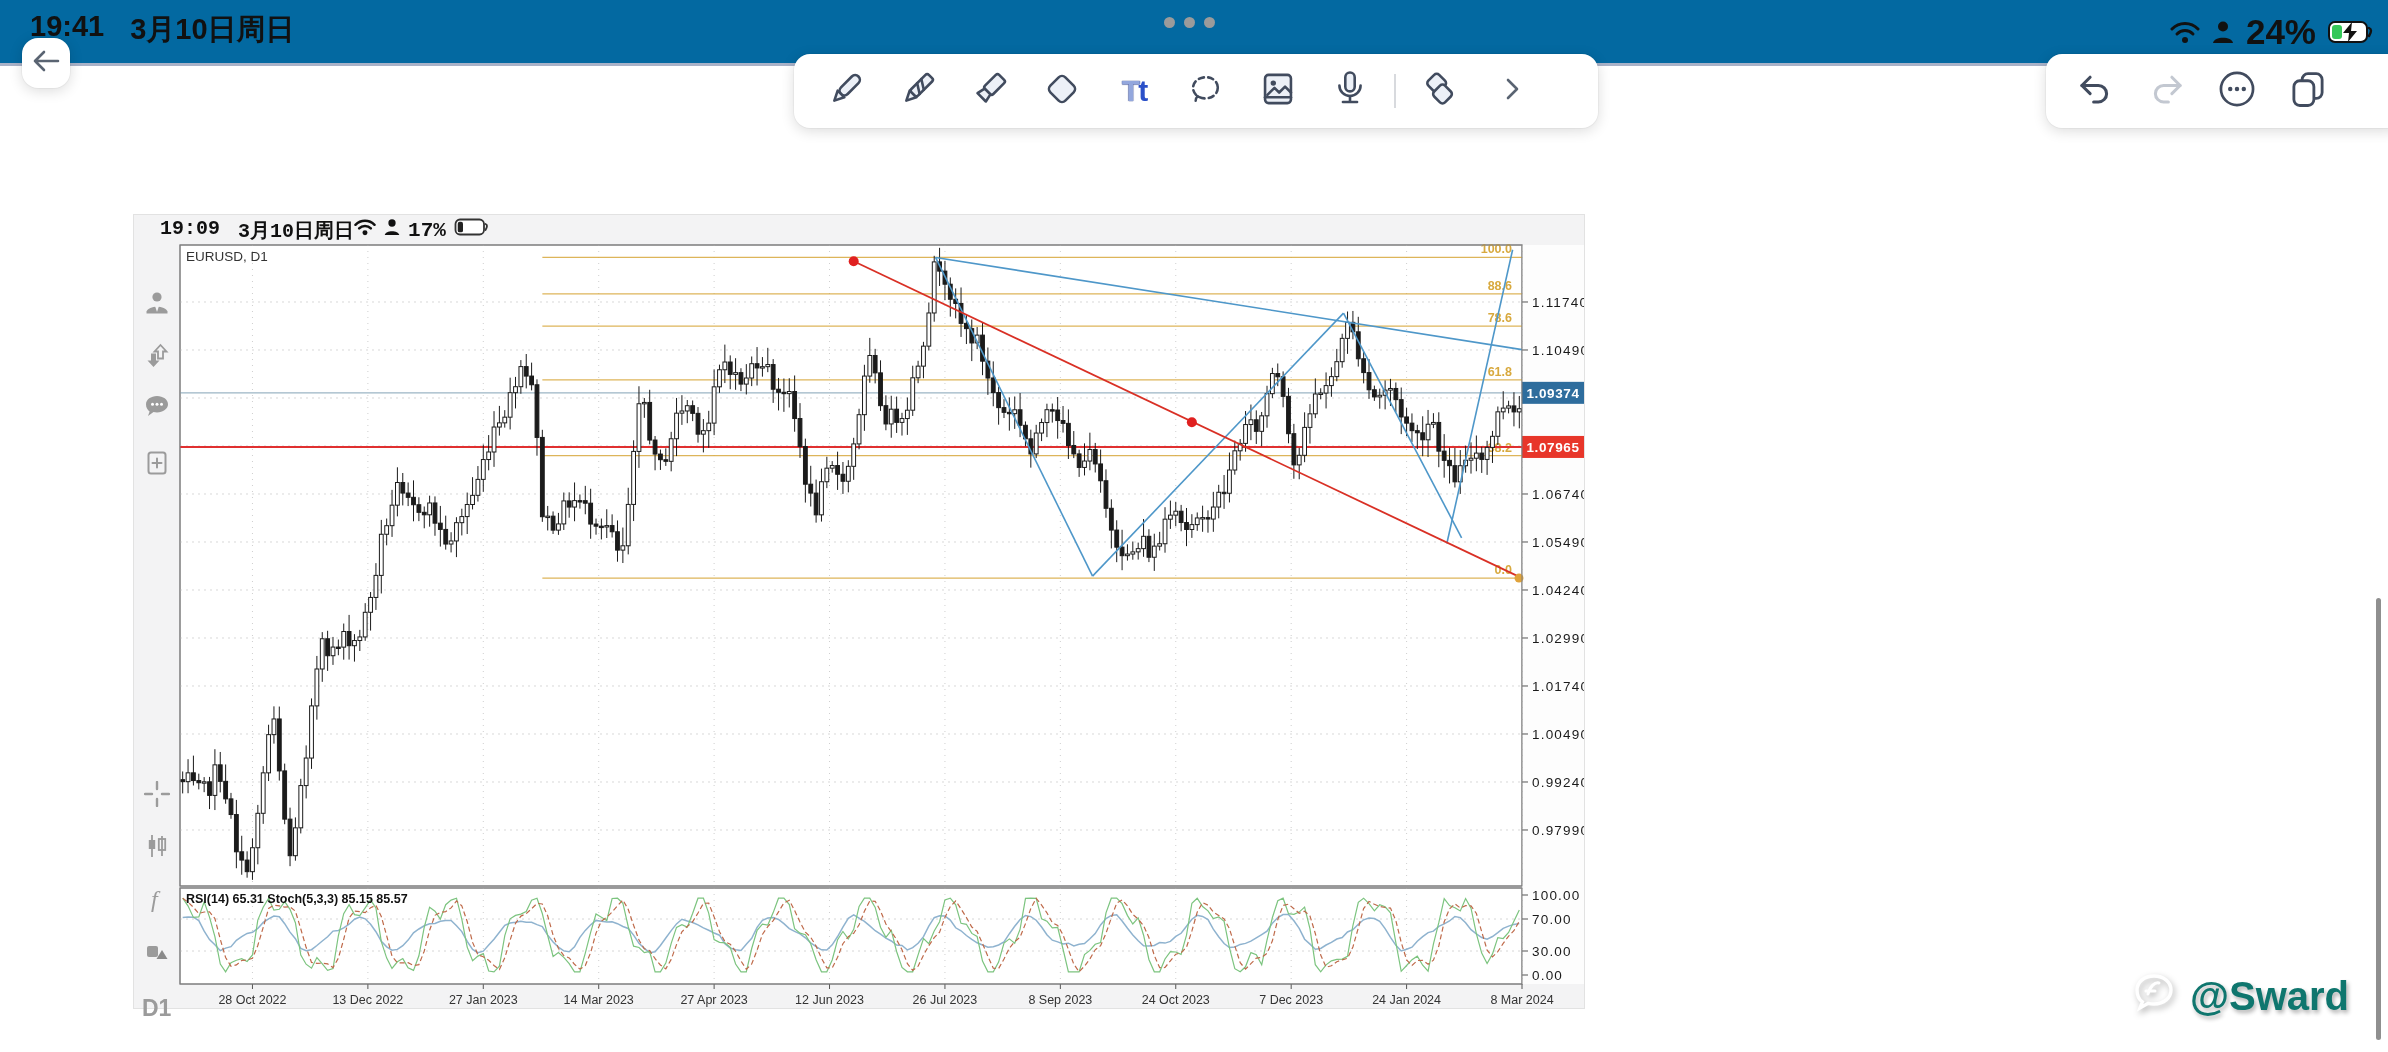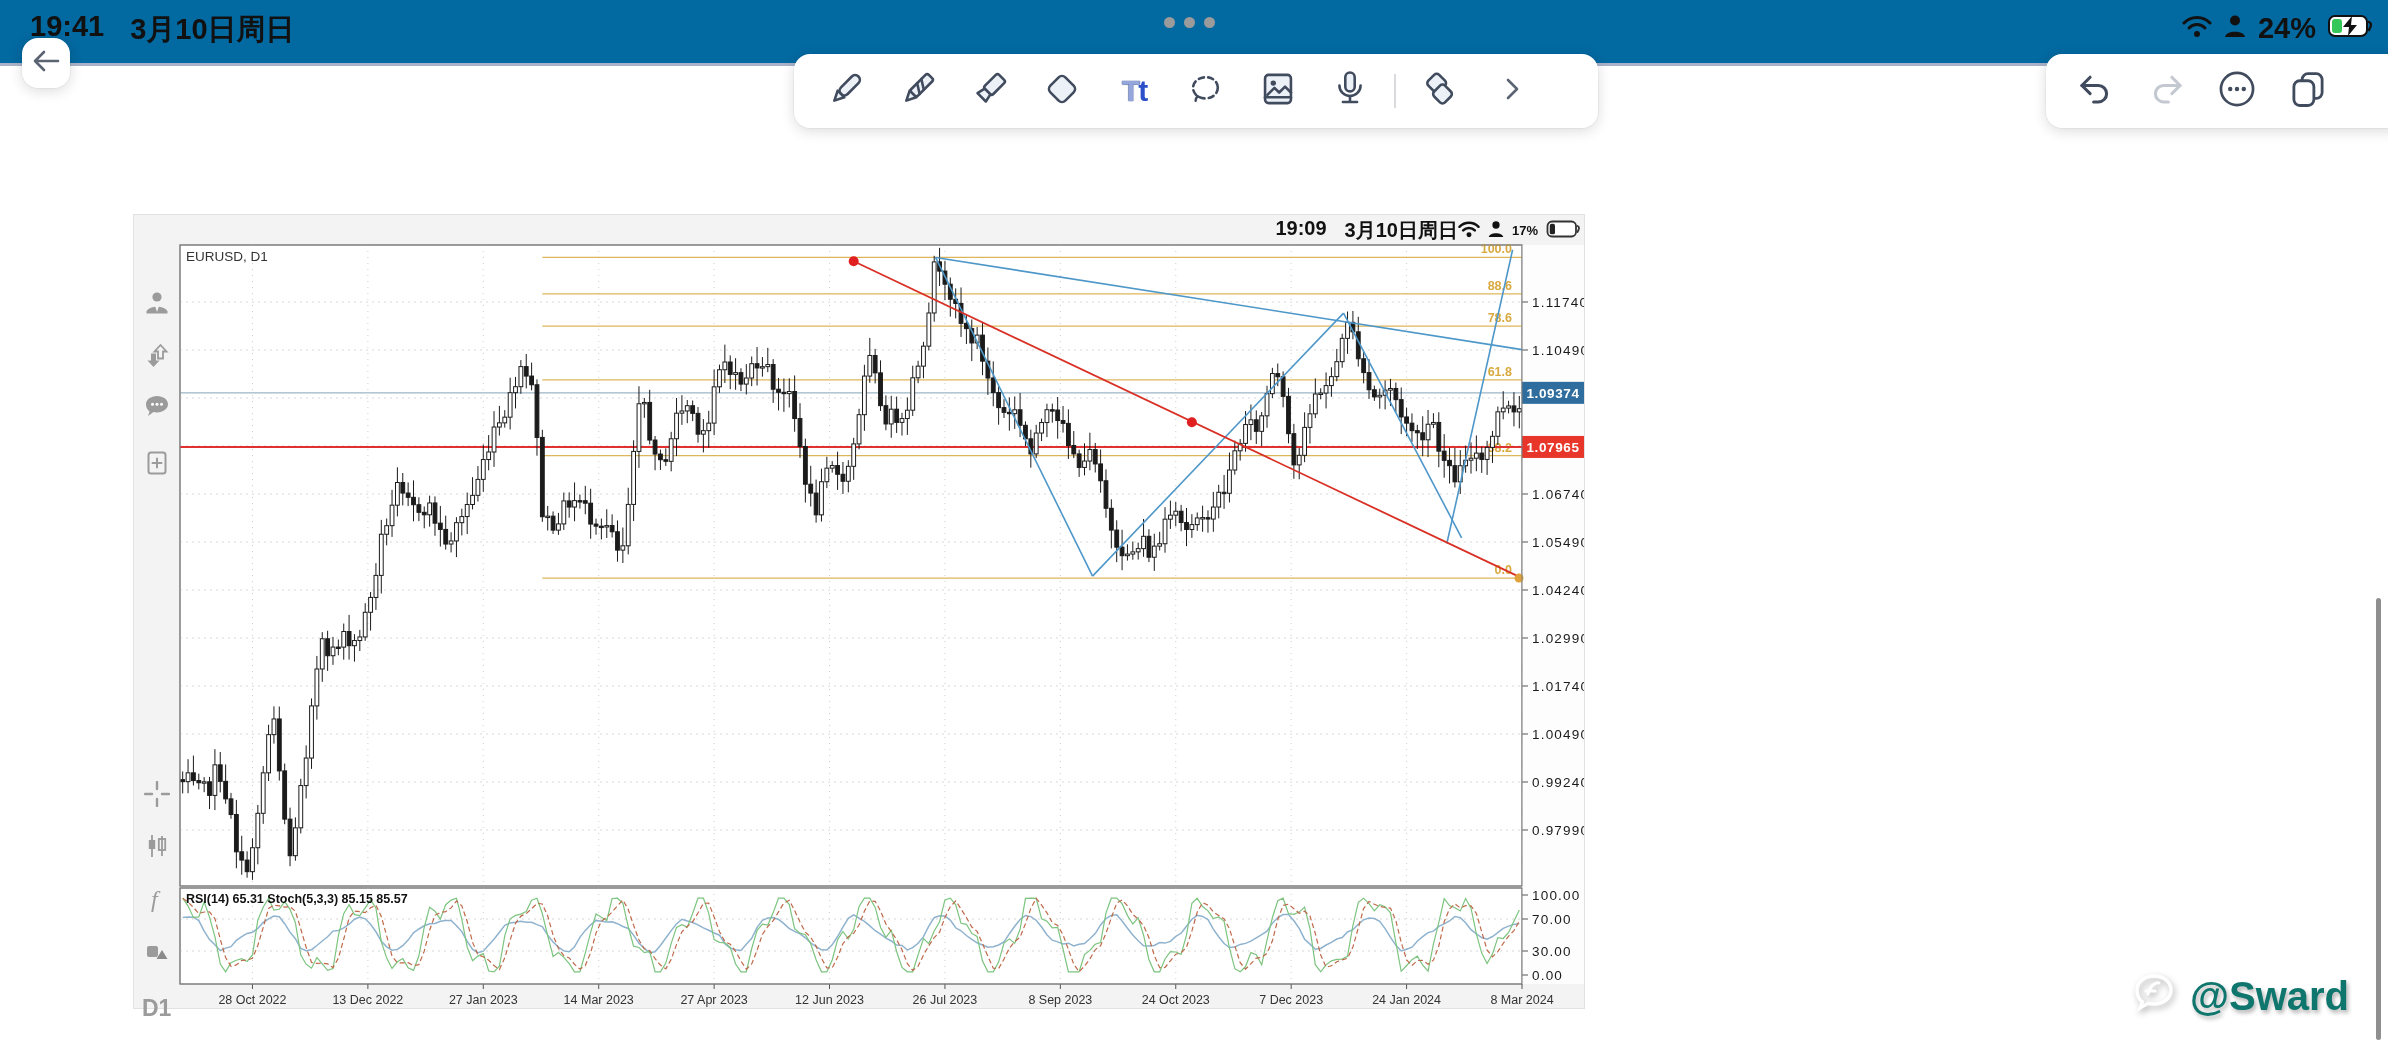--- a/index.html
+++ b/index.html
@@ -4,37 +4,37 @@
 <style>
   html,body{margin:0;padding:0;}
   body{width:2388px;height:1052px;position:relative;overflow:hidden;background:#ffffff;
        font-family:"Liberation Sans",sans-serif;-webkit-font-smoothing:antialiased;}
   .abs{position:absolute;}
   
   #statusbar{left:0;top:0;width:2388px;height:63px;background:#0369a1;}
   #sb-left{left:30px;top:10px;font-size:29px;font-weight:700;color:#111;display:flex;gap:26px;}
   #sb-dots{left:1164px;top:17px;display:flex;gap:9px;}
   #sb-dots span{width:11px;height:11px;border-radius:50%;background:#9b9b9b;display:block;}
-  #sb-right{right:14px;top:12px;display:flex;align-items:flex-start;gap:12px;font-size:29px;font-weight:700;color:#111;}
+  #sb-right{right:14px;top:12px;display:flex;align-items:flex-start;gap:12px;font-size:35px;font-weight:700;color:#111;}
   #ruleline{left:0;top:63px;width:2388px;height:3px;background:#a9b2c8;}
   
   .floatcard{background:#fff;border-radius:16px;box-shadow:0 3px 14px rgba(0,0,0,.14),0 0 0 1px rgba(0,0,0,.03);}
   #backbtn{left:22px;top:38px;width:48px;height:50px;display:flex;align-items:center;justify-content:center;}
   #notetools{left:794px;top:54px;width:804px;height:74px;display:flex;align-items:center;gap:8px;padding:0 20px;box-sizing:border-box;}
   .toolbtn{width:64px;height:56px;display:flex;align-items:center;justify-content:center;border-radius:10px;}
   .tooldivider{width:2px;height:34px;background:#d8dade;margin:0 4px;}
   #texttool{font-size:30px;font-weight:800;letter-spacing:-2px;}
   #texttool .T1{color:#93a7dd;text-shadow:0 0 1px #20337c, 0 0 1px #20337c;}
   #texttool .T2{color:#2b50c8;}
   #righttools{left:2046px;top:54px;width:352px;height:74px;display:flex;align-items:center;gap:30px;padding:0 30px;box-sizing:border-box;border-top-right-radius:0;border-bottom-right-radius:0;}
   
   #shot{left:134px;top:215px;width:1450px;height:793px;background:#f3f3f4;outline:1px solid #e2e2e2;}
-  #shot-status{left:12px;top:0;width:100%;height:30px;display:flex;align-items:center;justify-content:flex-end;padding:0 14px 0 26px;box-sizing:border-box;}
+  #shot-status{left:0;top:0;width:100%;height:30px;display:flex;align-items:center;justify-content:flex-start;padding:0 14px 0 26px;box-sizing:border-box;font-family:Liberation Mono, monospace;}
   #shot-status .t{font-size:20px;font-weight:700;color:#111;display:flex;gap:18px;}
-  #shot-status .r{display:flex;align-items:center;gap:8px;font-size:13px;font-weight:700;color:#111;}
+  #shot-status .r{display:flex;align-items:center;gap:8px;font-size:21px;font-weight:700;color:#111;}
   #shot-sidebar{left:0;top:30px;width:46px;height:763px;}
   .sbicon{position:absolute;left:10px;width:26px;height:26px;}
   #tf-label{position:absolute;left:8px;top:750px;font-size:23px;font-weight:700;color:#9b9b9b;}
   #chart-svg{position:absolute;left:0;top:0;width:1450px;height:793px;}
   
   #annotation{left:1642px;top:444px;width:700px;font-size:47px;font-weight:700;color:#000;line-height:77px;letter-spacing:1px;}
   
   #watermark{left:2128px;top:968px;display:flex;align-items:center;gap:10px;}
   #watermark .h{font-size:40px;font-weight:600;color:#0f766e;text-shadow:2px 3px 4px rgba(0,0,0,.30);}
   

